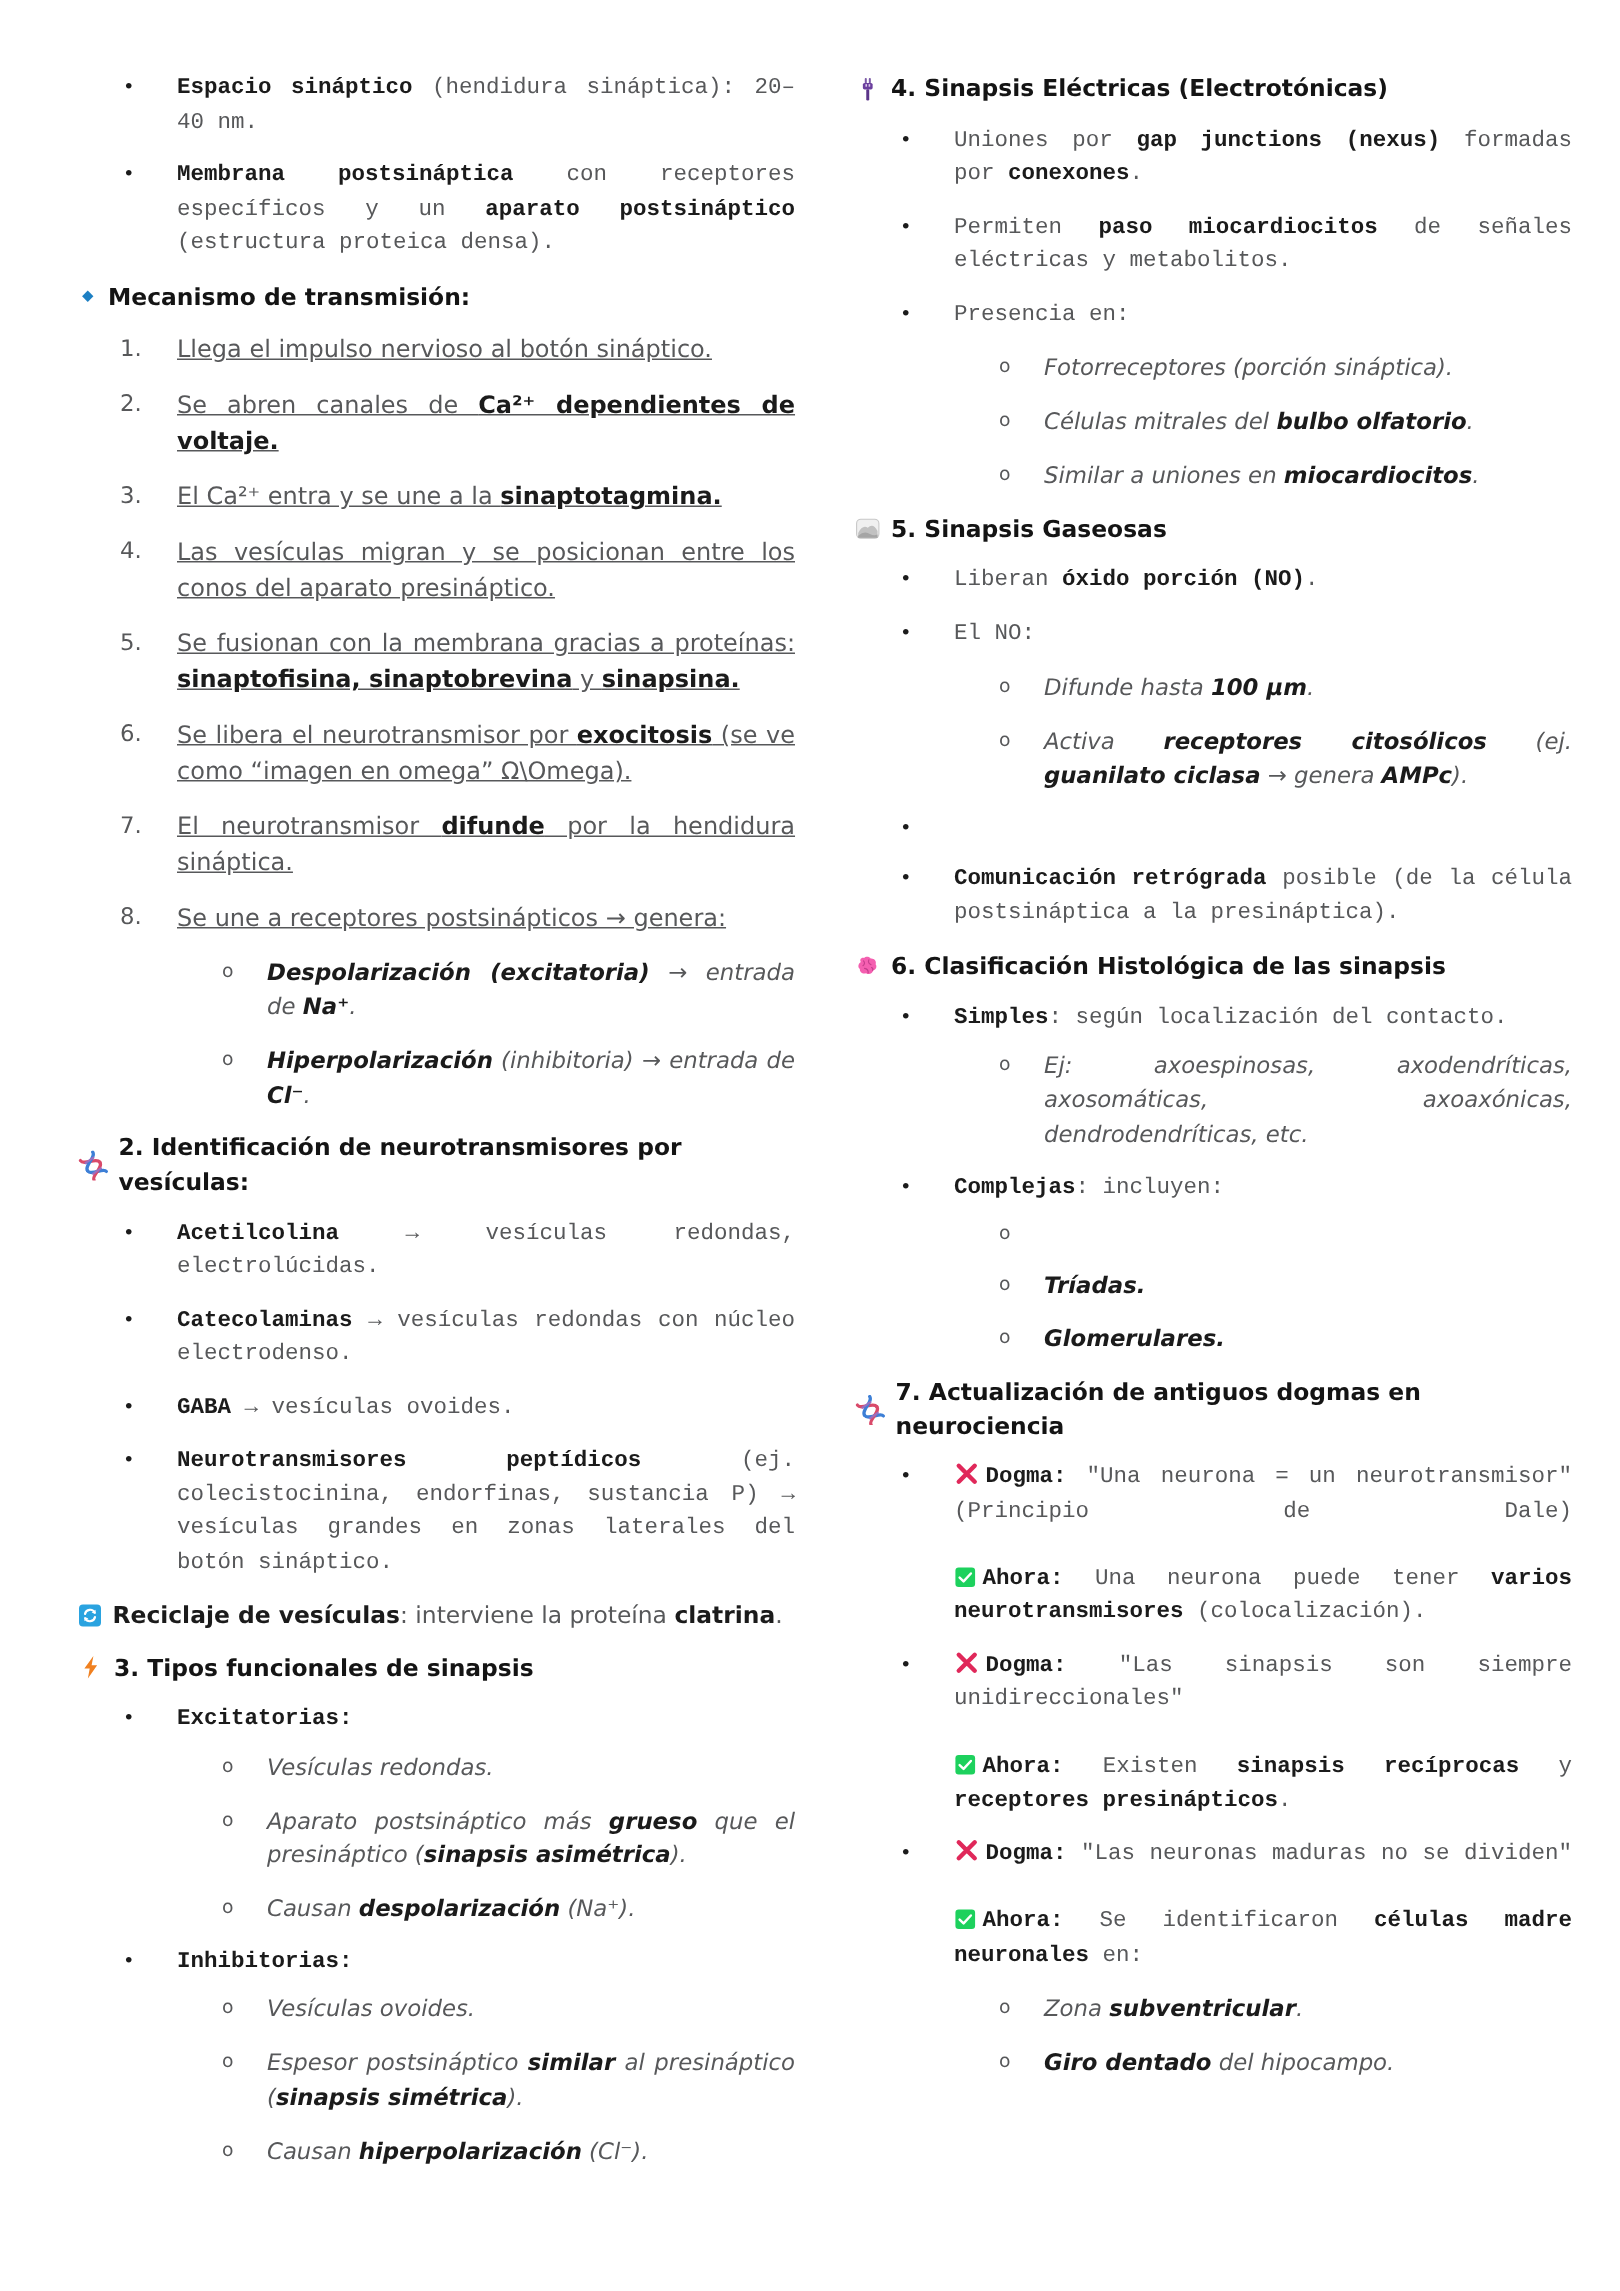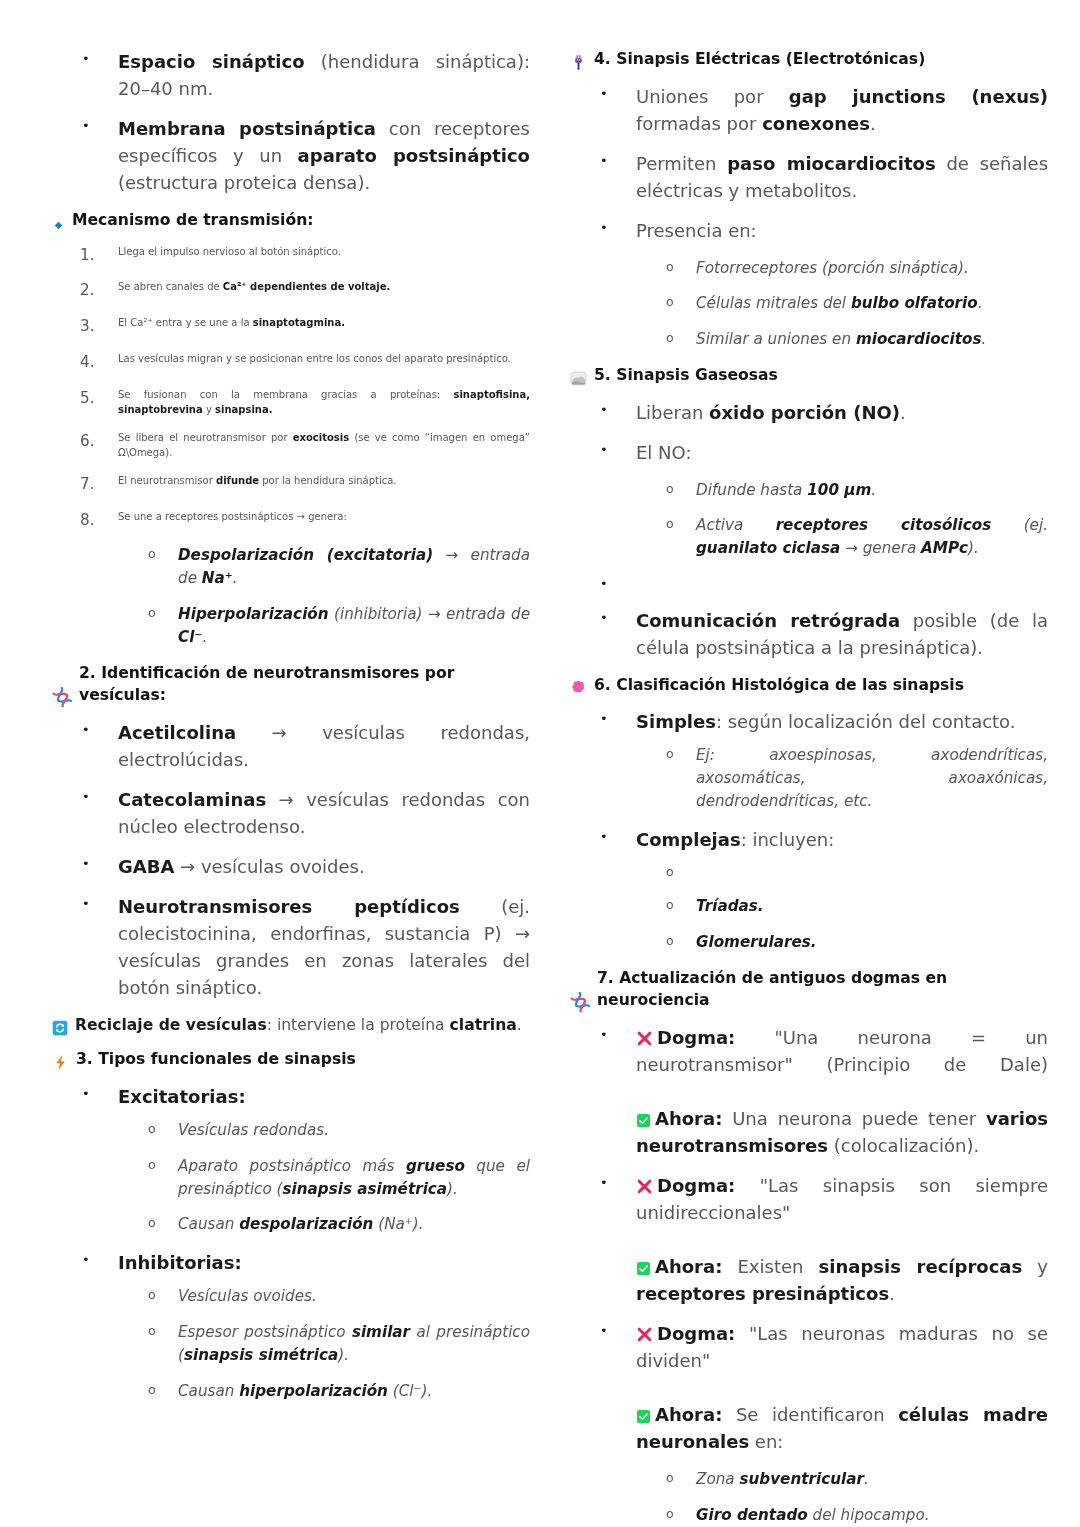--- a/index.html
+++ b/index.html
@@ -32,21 +32,21 @@
   }
 
   b, .b {
     font-weight: bold;
     color: #1b1b1b;
   }
 
   
   .section {
     display: flex;
-    align-items: flex-end;
+    align-items: center;
     gap: 7px;
     margin: 0 0 12px 0;
     font-size: 15.6px;
     line-height: 1.45;
     font-weight: bold;
     color: #141414;
   }
   .section .sect-txt { flex: 1; }
 
   
@@ -57,44 +57,46 @@
   }
   .lvl1 > .mark {
     flex: 0 0 36px;
     font-size: 13px;
     line-height: 1.52;
     color: #1b1b1b;
     padding-top: 1px;
   }
   .lvl1 > .txt {
     flex: 1;
-    font-size: 18px;
+    font-size: 15px;
     line-height: 1.50;
     text-align: justify;
     color: #57585a;
+    font-family: Liberation Mono, monospace;
   }
 
   
   .num {
     display: flex;
     margin: 0 0 13px 0;
     padding-left: 28px;
   }
   .num > .mark {
     flex: 0 0 38px;
     font-size: 15.2px;
     line-height: 1.50;
     color: #57585a;
   }
   .num > .txt {
     flex: 1;
-    font-size: 10px;
+    font-size: 16px;
     line-height: 1.50;
     text-align: justify;
     color: #57585a;
+    text-decoration: underline;
   }
 
   
   .lvl2 {
     display: flex;
     margin: 0 0 13px 0;
     padding-left: 96px;
   }
   .lvl2 > .mark {
     flex: 0 0 30px;

